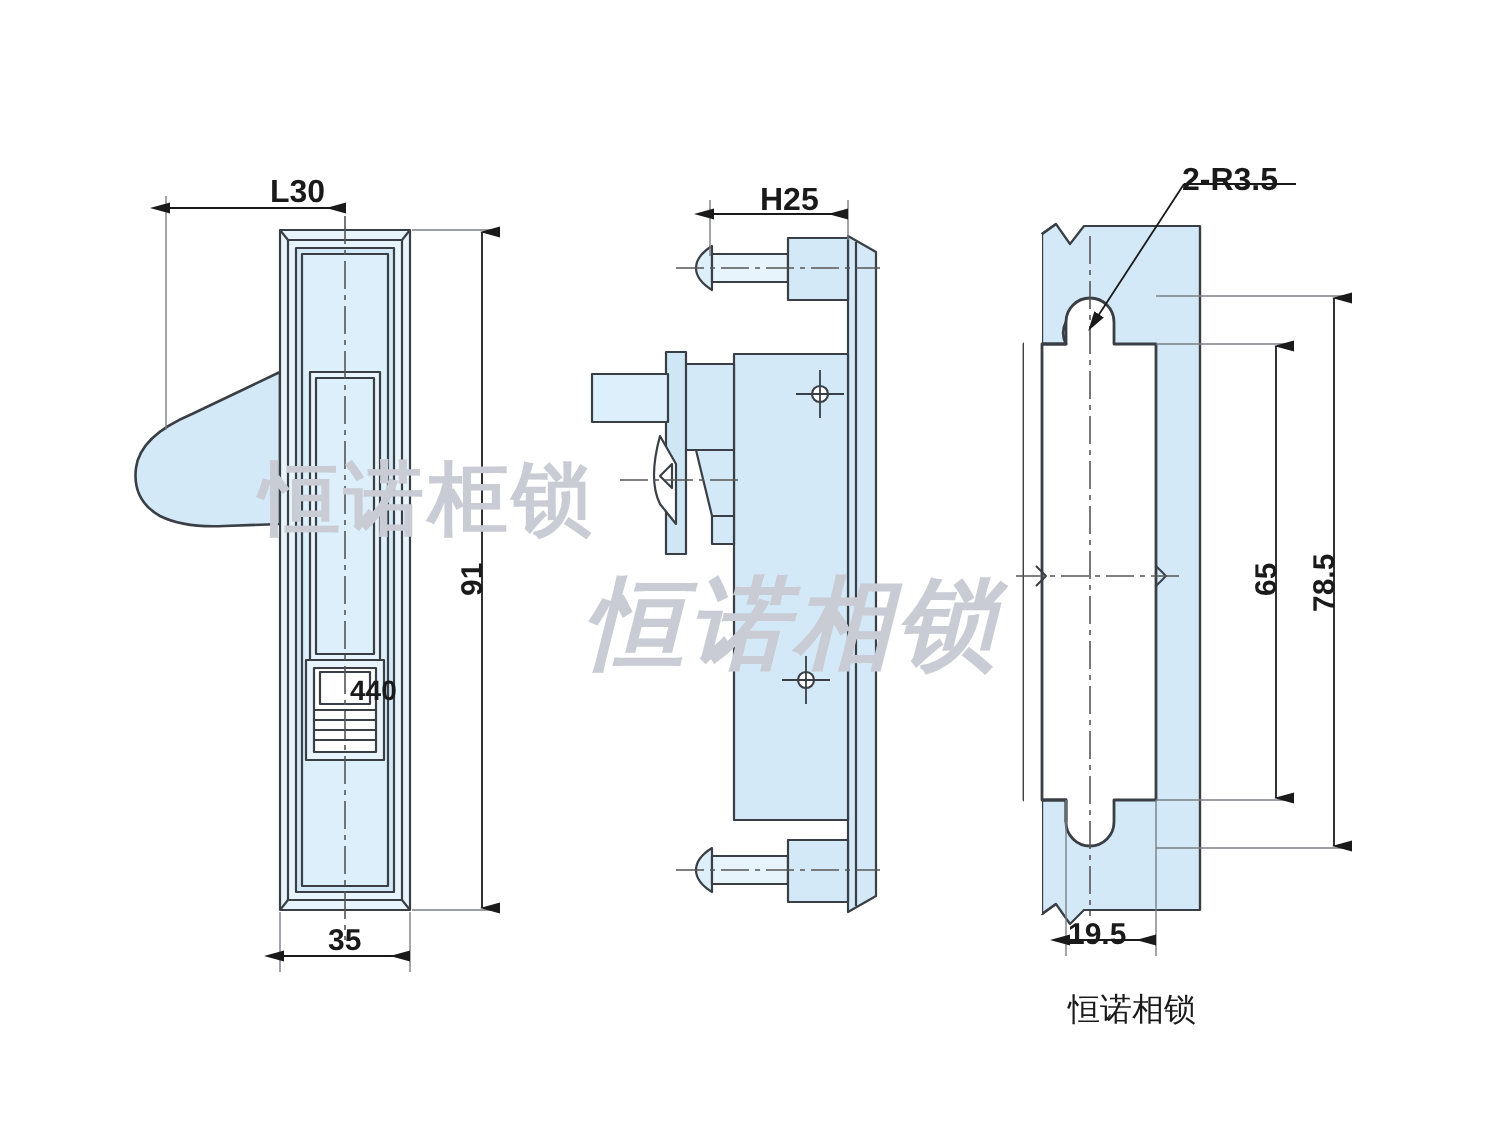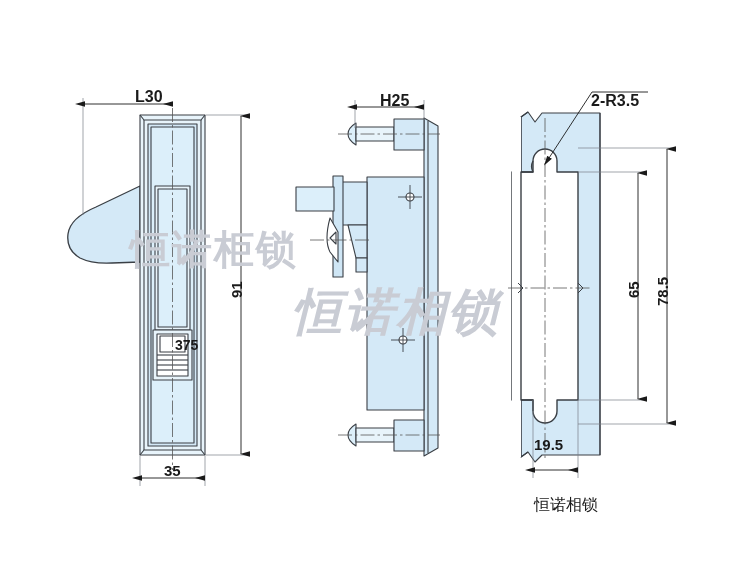--- a/index.html
+++ b/index.html
@@ -175,25 +175,25 @@
 
 <div class="wm" id="wm1">恒诺柜锁</div>
 <div class="wm" id="wm2">恒诺相锁</div>
 
 <div class="lbl" style="left:107px;top:88px;font-size:16px;margin-left:28px;">L30</div>
 
 <div class="lbl rot" style="left:228px;top:298px;font-size:15px;">91</div>
 
 <div class="lbl" style="left:164px;top:462px;font-size:15px;">35</div>
 
-<div class="lbl" style="left:175px;top:337px;font-size:14px;letter-spacing:0px;">375</div>
+<div class="lbl" style="left:175px;top:337px;font-size:14px;letter-spacing:0px;">440</div>
 
 <div class="lbl" style="left:380px;top:92px;font-size:16px;">H25</div>
 
-<div class="lbl" style="left:591px;top:92px;font-size:16px;">2-R3.5</div>
+<div class="lbl" style="left:591px;top:82px;font-size:16px;">2-R3.5</div>
 
 <div class="lbl rot" style="left:625px;top:298px;font-size:15px;">65</div>
 
 <div class="lbl rot" style="left:654px;top:306px;font-size:15px;">78.5</div>
 
-<div class="lbl" style="left:534px;top:436px;font-size:15px;">19.5</div>
+<div class="lbl" style="left:534px;top:459px;font-size:15px;">19.5</div>
 
 <div class="lbl cn" style="left:534px;top:495px;font-size:16px;">恒诺相锁</div>
 
 </body></html>

